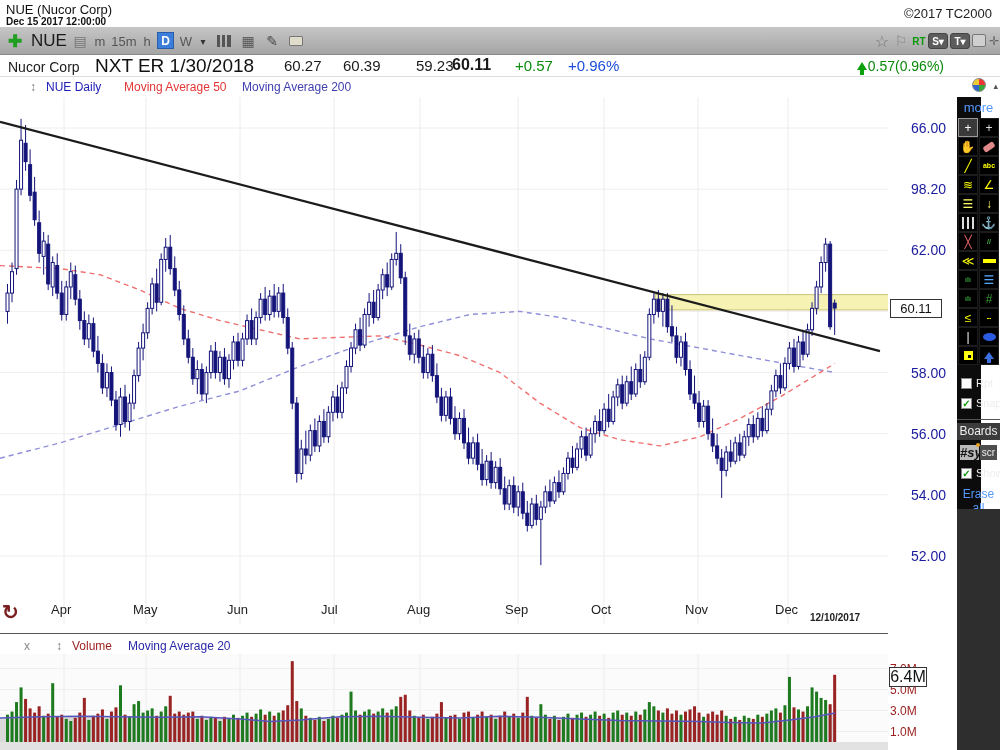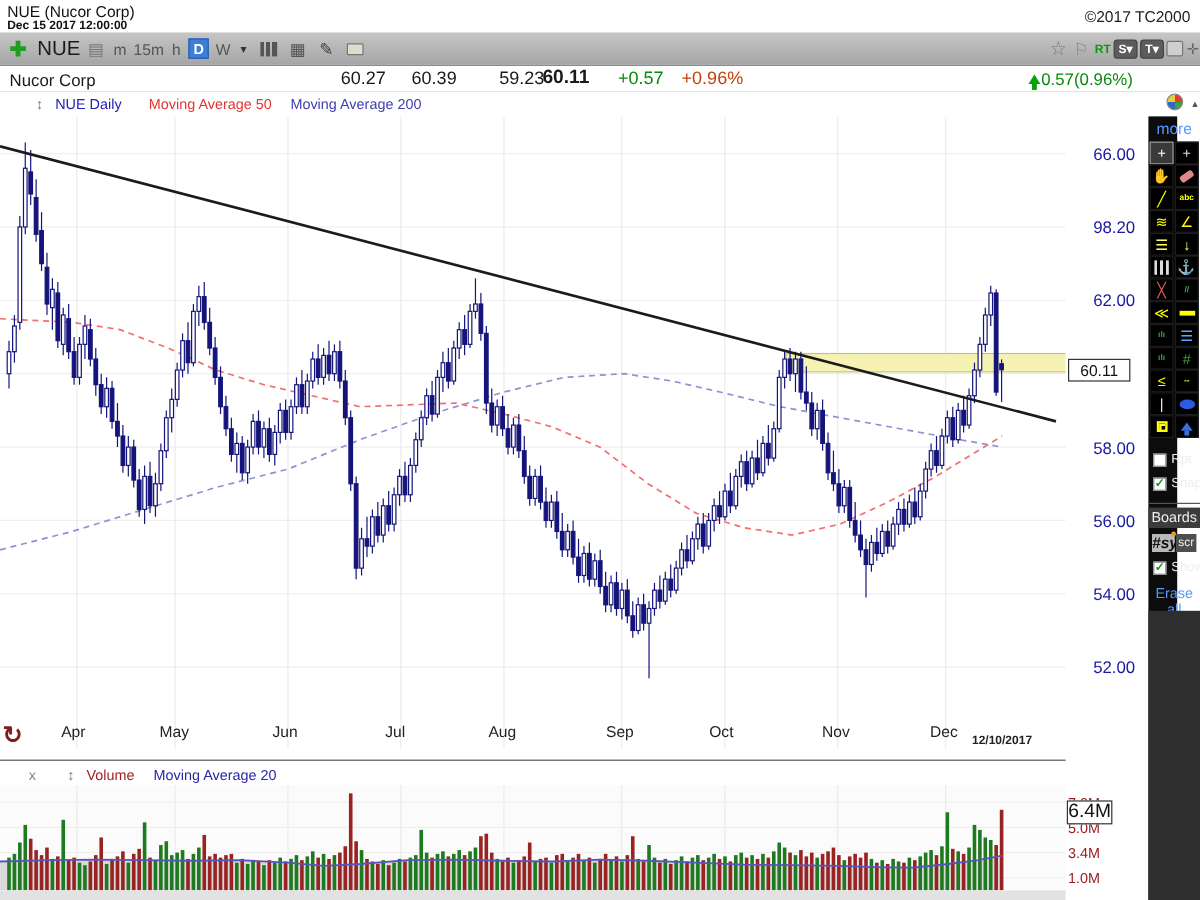--- a/index.html
+++ b/index.html
@@ -48,21 +48,21 @@
   #tb-move { right:-2px; left:auto; width:16px; color:#666; font-size:12px; }
 
   
   #quoterow { position:absolute; left:0; top:55px; width:1000px; height:22px; background:#fff;
               border-bottom:1px solid #ddd; }
   .q { position:absolute; top:2px; font-size:15px; color:#1a1a1a; white-space:nowrap; }
   #q-company { left:8px; top:4px; font-size:14px; }
   #q-note { left:95px; top:0; font-size:19px; color:#111; }
   #q-open { left:284px; } #q-high { left:343px; } #q-low { left:416px; }
   #q-last { left:452px; font-weight:bold; font-size:16px; top:1px; }
-  #q-chg { left:515px; color:#0a8a0a; } #q-pct { left:568px; color:#c2410c; }
+  #q-chg { left:515px; color:#0a8a0a; } #q-pct { left:568px; color:#1d4ed8; }
   #q-right { position:absolute; right:56px; top:3px; display:flex; align-items:center; }
   .up-arrow { width:0; height:0; border-left:5px solid transparent; border-right:5px solid transparent;
               border-bottom:8px solid #0aa00a; position:relative; margin-right:1px; }
   .up-arrow:after { content:""; position:absolute; left:-2px; top:8px; width:4px; height:5px; background:#0aa00a; }
   #q-chgsum { color:#0a8a0a; font-size:14px; }
 
   
   #legendrow { position:absolute; left:0; top:77px; width:1000px; height:20px; background:#fff; }
   .lg { position:absolute; top:3px; font-size:12px; white-space:nowrap; }
   #lg-updown { left:30px; color:#777; font-weight:bold; }
@@ -170,20 +170,21 @@
     <div class="tb" id="tb-flag">⚐</div>
     <div class="tb" id="tb-rt">RT</div>
     <div class="tb tb-btn" id="tb-sbtn">S▾</div>
     <div class="tb tb-btn" id="tb-tbtn">T▾</div>
     <div class="tb" id="tb-disk"></div>
     <div class="tb" id="tb-move">✛</div>
   </div>
 
   <div id="quoterow">
     <div class="q" id="q-company">Nucor Corp</div>
+    <div class="q" id="q-note">NXT ER 1/30/2018</div>
     <div class="q" id="q-open">60.27</div>
     <div class="q" id="q-high">60.39</div>
     <div class="q" id="q-low">59.23</div>
     <div class="q" id="q-last">60.11</div>
     <div class="q" id="q-chg">+0.57</div>
     <div class="q" id="q-pct">+0.96%</div>
     <div id="q-right">
       <span class="up-arrow"></span>
       <span id="q-chgsum">0.57(0.96%)</span>
     </div>
@@ -829,21 +830,21 @@
       <div class="pxlabel" style="top: 23px;">66.00</div>
       <div class="pxlabel" style="top: 84.14px;">98.20</div>
       <div class="pxlabel" style="top: 145.28px;">62.00</div>
       <div class="pxlabel" style="top: 267.56px;">58.00</div>
       <div class="pxlabel" style="top: 328.7px;">56.00</div>
       <div class="pxlabel" style="top: 389.84px;">54.00</div>
       <div class="pxlabel" style="top: 450.98px;">52.00</div>
       <div id="last-price-box" style="top: 202.057px;">60.11</div>
       <div class="vlabel" style="top: 564.5px;">7.0M</div>
       <div class="vlabel" style="top: 585.5px;">5.0M</div>
-      <div class="vlabel" style="top: 606.5px;">3.4M</div>
+      <div class="vlabel" style="top: 606.5px;">3.0M</div>
       <div class="vlabel" style="top: 627.5px;">1.0M</div>
       <div id="last-vol-box" style="top: 569.8px;">6.4M</div>
     </div>
 
   <div id="rightpanel">
     <div id="rp-more">more</div>
     <div id="toolgrid">
         <div class="toolcell sel">
           <span style="color: rgb(255, 255, 255);">+</span>
         </div>

